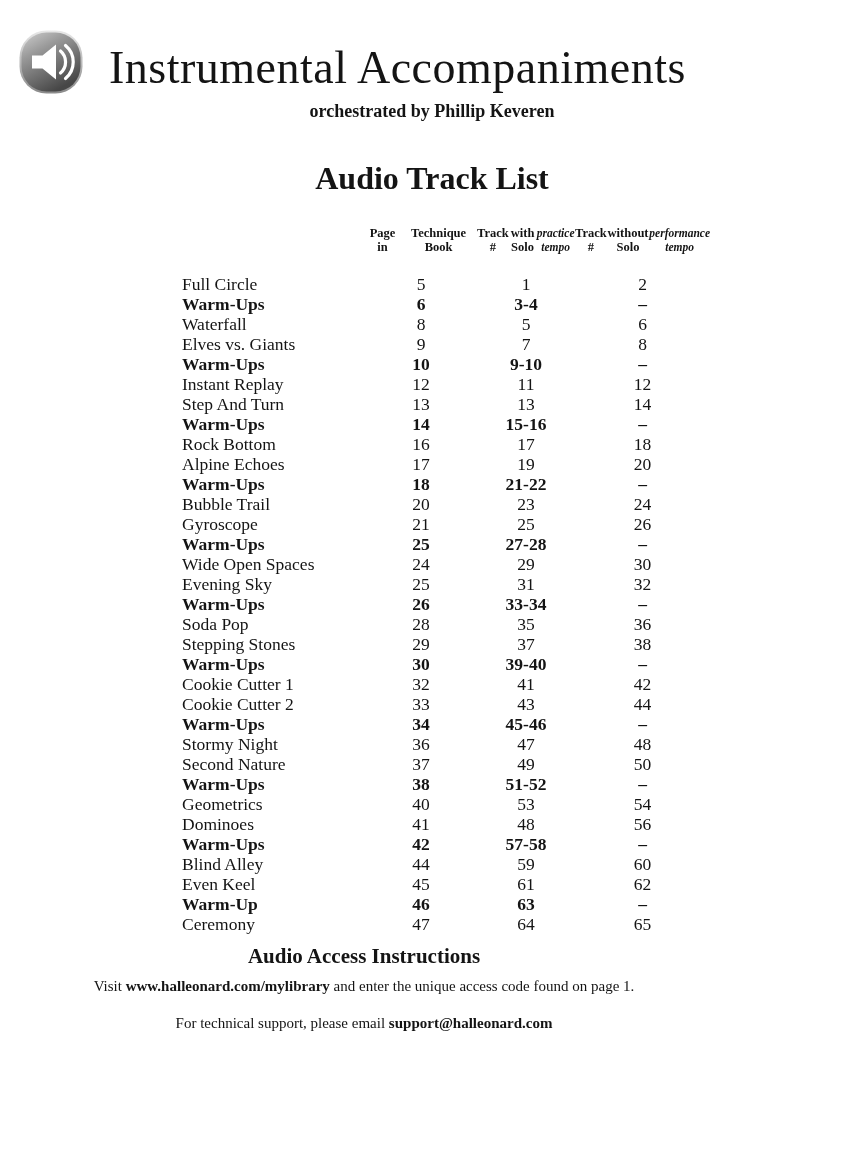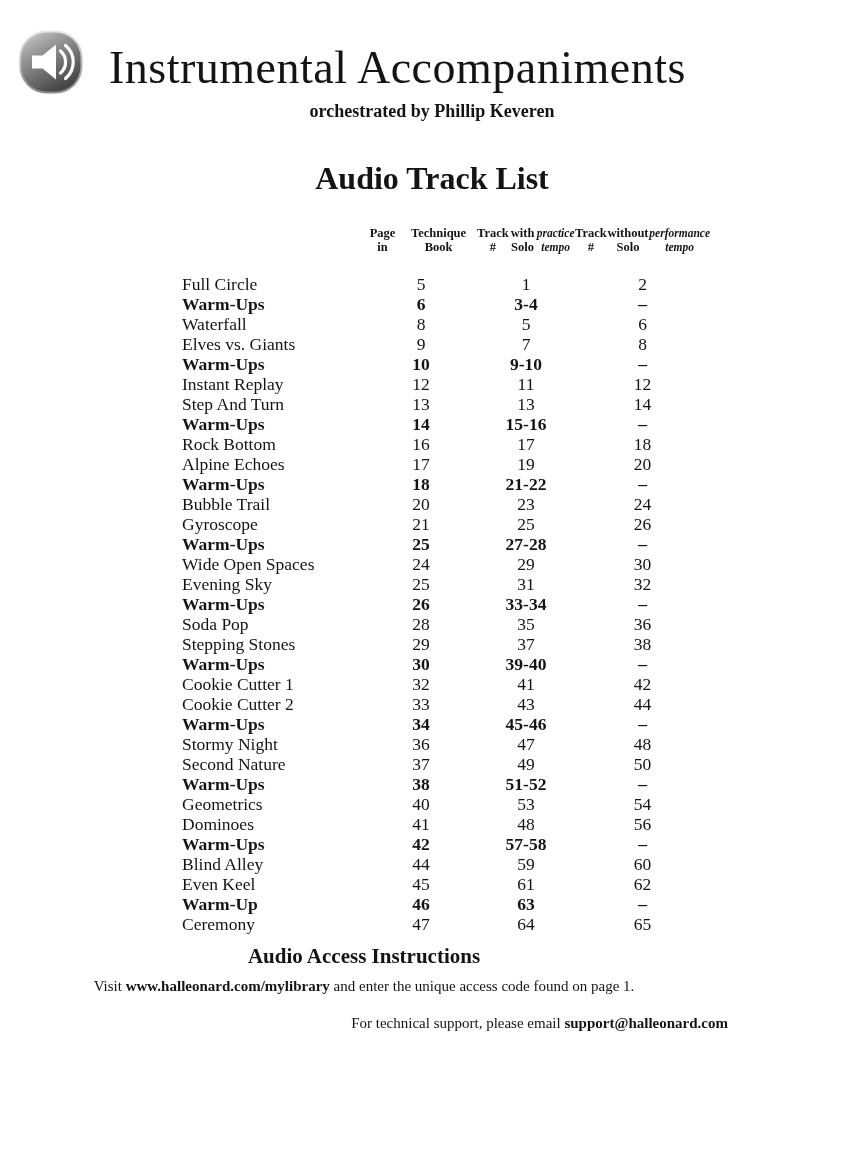--- a/index.html
+++ b/index.html
@@ -43,21 +43,21 @@
     height:20px; line-height:20px; font-size:17.5px;
   }
   .trow .c1 { text-align:left; white-space:nowrap; }
   .trow .c  { text-align:center; }
   .trow.bold { font-weight:bold; }
 
   
   .footer { position:absolute; top:944px; left:0; width:728px; text-align:center; }
   .footer h3 { font-size:21px; font-weight:bold; margin:0 0 9px 0; }
   .footer p { margin:0; font-size:15px; line-height:17.5px; }
-  .footer .support { margin-top:19px;text-align:right; }
+  .footer .support { margin-top:19px; }
   .b { font-weight:bold; }
 </style>
 </head>
 <body>
 
 <div class="page">
 
   <header class="header">
     <div class="header-row">
       <span class="audio-icon">

